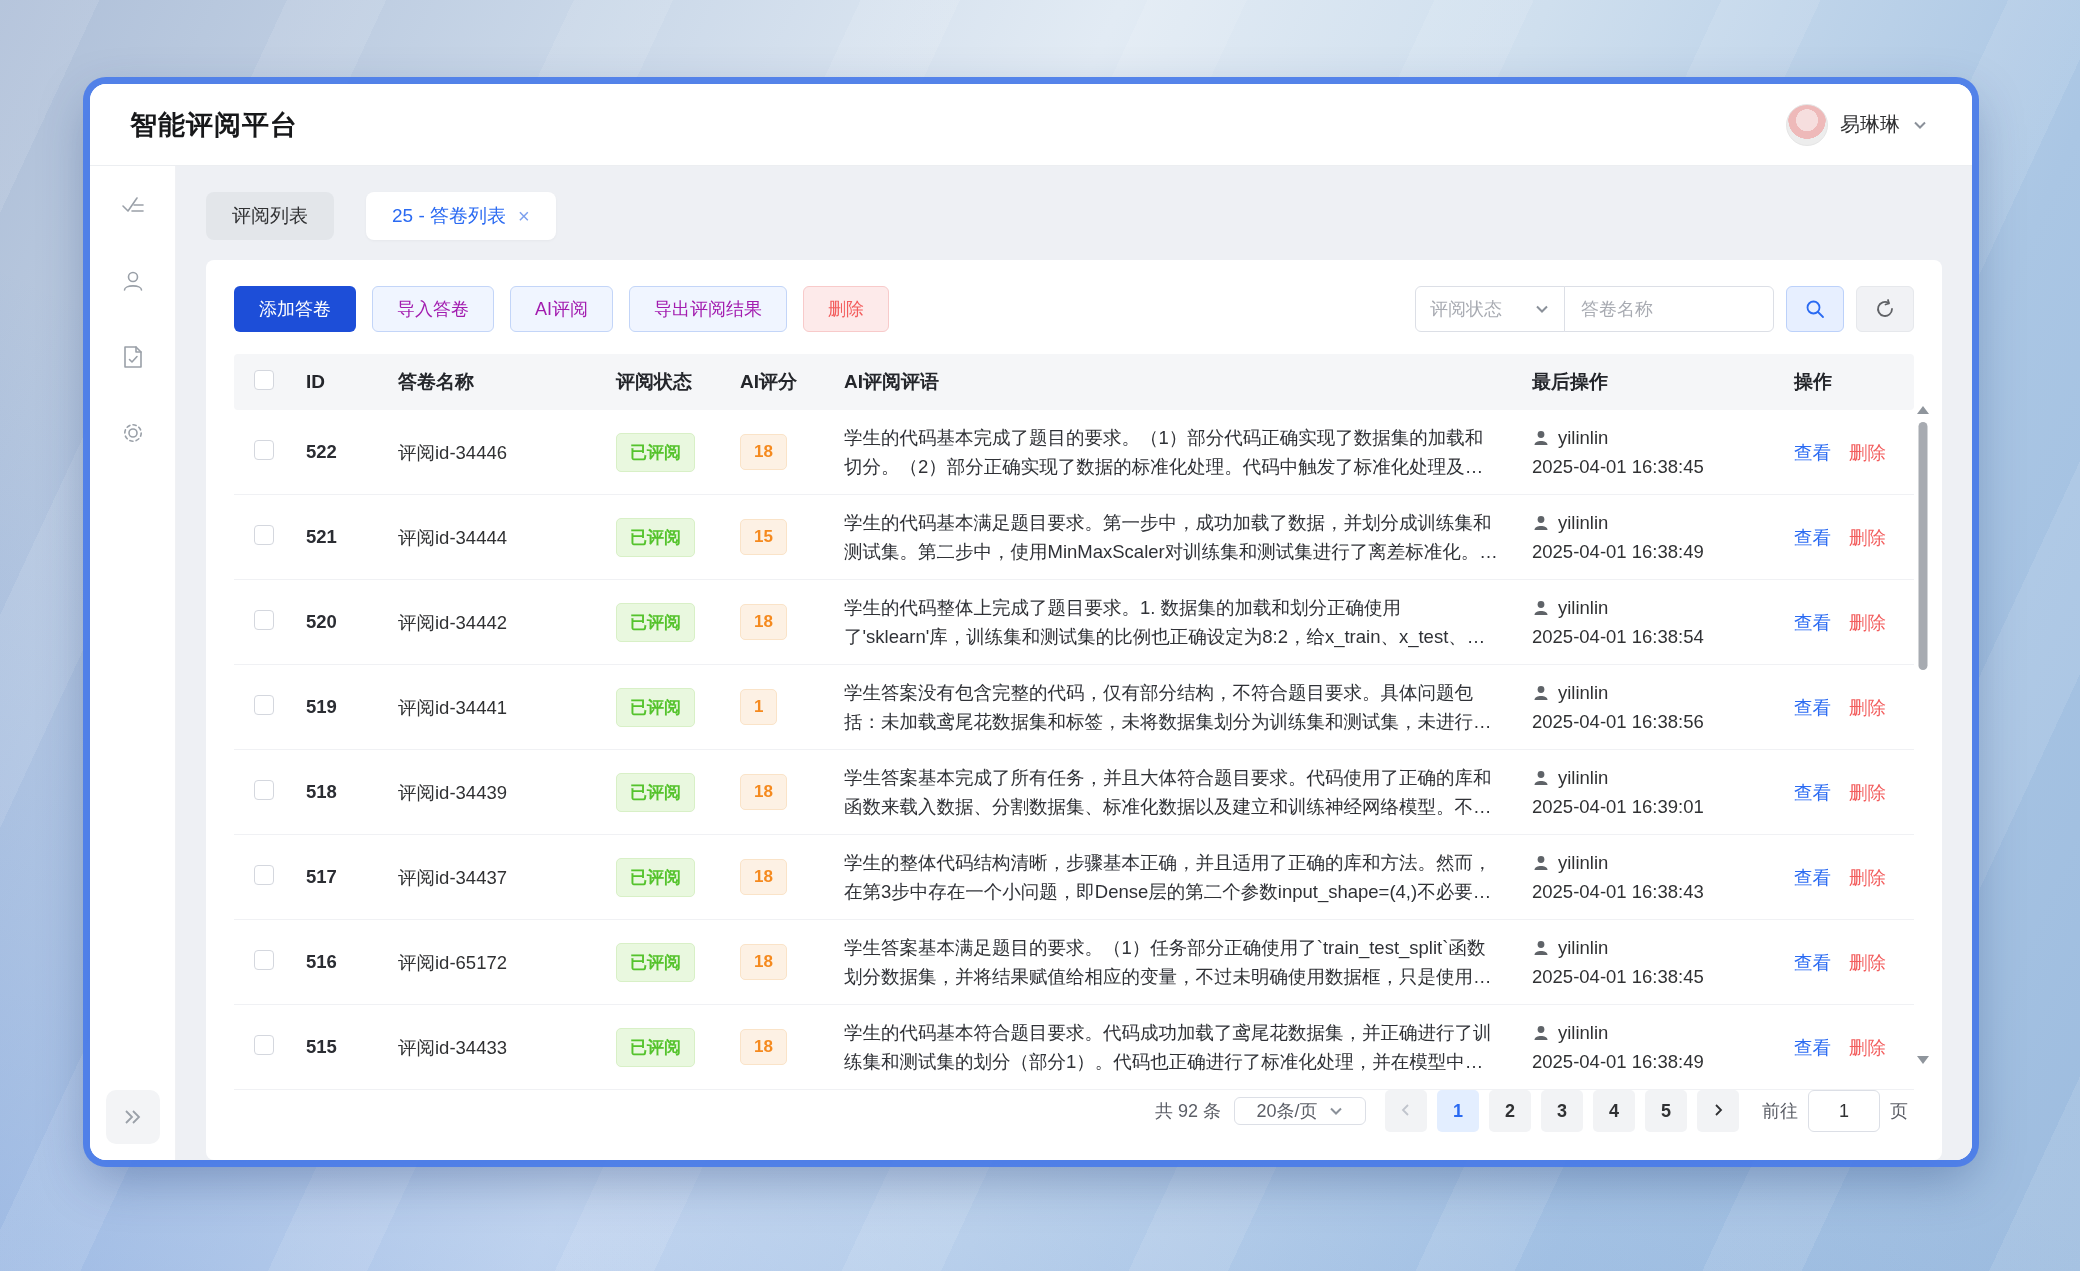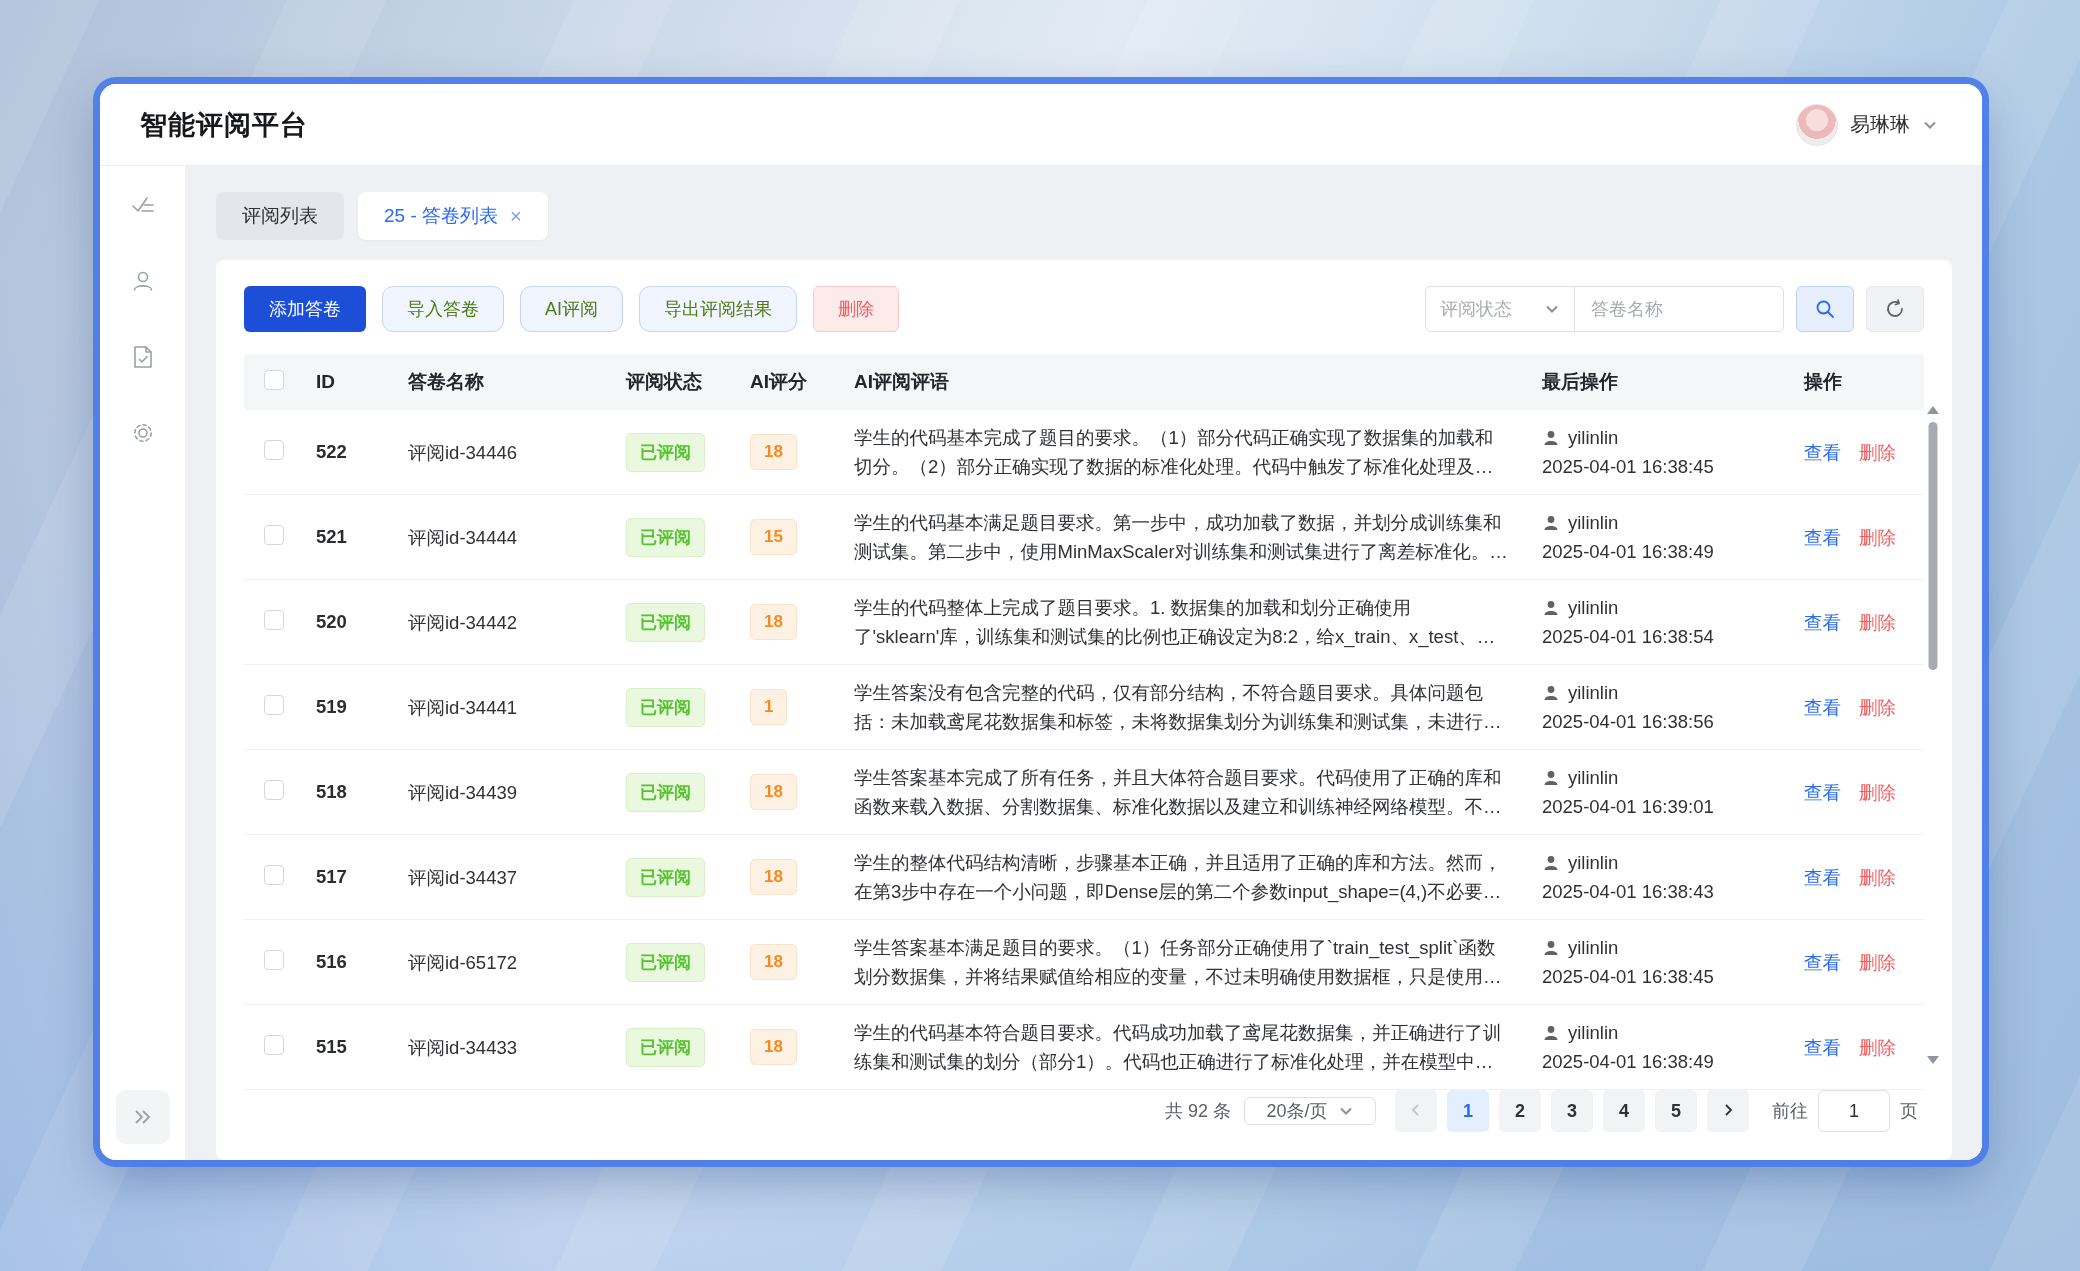--- a/index.html
+++ b/index.html
@@ -9,21 +9,21 @@
     background:
       linear-gradient(205deg, rgba(255,255,255,0.0) 55%, rgba(62,122,219,0.30) 100%),
       linear-gradient(115deg, #aebfd8 0%, #c9d7e8 22%, #e2ebf4 42%, #cfdfee 58%, #aac6e4 80%, #9dbcdf 100%);
   }
   .desktop::before{
     content:""; position:absolute; inset:0;
     background:repeating-linear-gradient(115deg, rgba(255,255,255,0.10) 0 90px, rgba(255,255,255,0) 90px 260px);
     pointer-events:none;
   }
   .window{
-    position:absolute; left:100px; top:84px; width:1882px; height:1076px;
+    position:absolute; left:90px; top:84px; width:1882px; height:1076px;
     background:#ffffff; border-radius:16px;
     box-shadow:0 0 0 7px rgba(74,124,233,0.92), 0 18px 50px rgba(20,50,110,0.35);
     overflow:hidden; display:flex; flex-direction:column;
   }
   
   .app-header{ height:82px; background:#fff; display:flex; align-items:center; justify-content:space-between;
     padding:0 44px 0 40px; border-bottom:1px solid #ecEEf1; flex:0 0 auto; }
   .app-title{ font-size:27px; font-weight:700; color:#17181a; letter-spacing:1px; }
   .user-box{ display:flex; align-items:center; gap:12px; cursor:pointer; }
   .avatar{ width:42px; height:42px; border-radius:50%; background:radial-gradient(circle at 50% 38%, #f6dede 0 34%, #eeb9b9 35% 58%, #ededed 59%);
@@ -35,33 +35,33 @@
   .app-body{ flex:1; display:flex; min-height:0; }
   .sidebar{ width:86px; background:#fff; border-right:1px solid #f0f1f4; display:flex; flex-direction:column; align-items:center;
     padding:26px 0 18px; gap:50px; position:relative; }
   .side-icon{ width:26px; height:26px; cursor:pointer; }
   .side-icon svg{ width:26px; height:26px; }
   .side-icon .st{ fill:none; stroke:#9aa0a8; stroke-width:1.6; stroke-linecap:round; stroke-linejoin:round; }
   .collapse-btn{ position:absolute; bottom:16px; left:50%; transform:translateX(-50%);
     width:54px; height:54px; border-radius:10px; background:#f3f4f6; display:flex; align-items:center; justify-content:center; cursor:pointer; }
   .main{ flex:1; background:#eef0f4; padding:26px 30px 0; min-width:0; display:flex; flex-direction:column; }
   
-  .tabs{ display:flex; gap:14px; flex:0 0 auto; }
+  .tabs{ display:flex; gap:32px; flex:0 0 auto; }
   .tab{ height:48px; display:flex; align-items:center; gap:12px; padding:0 26px; border-radius:8px; font-size:19px; cursor:pointer; }
   .tab.inactive{ background:#e3e6ea; color:#303133; }
   .tab.active{ background:#ffffff; color:#2a6af2; box-shadow:0 1px 3px rgba(0,0,0,0.04); }
   .tab-close{ font-size:20px; color:#7da0ee; line-height:1; }
   
   .card{ background:#fff; border-radius:8px; margin-top:20px; padding:26px 28px 22px; flex:1; display:flex; flex-direction:column; min-height:0; }
   .toolbar{ display:flex; align-items:center; justify-content:space-between; flex:0 0 auto; }
   .btn-group{ display:flex; gap:16px; }
   .btn{ height:46px; padding:0 24px; border-radius:6px; font-size:18px; border:1px solid transparent; cursor:pointer;
     font-family:inherit; }
   .btn.primary{ background:#1d4ed8; color:#fff; }
-  .btn.soft{ background:#f0f5ff; color:#4d7c0f; border-color:#c3d5f8;border-radius:11px; }
+  .btn.soft{ background:#f0f5ff; color:#a21caf; border-color:#c3d5f8; }
   .btn.danger{ background:#fdeaea; color:#f35d5d; border-color:#f8caca; }
   .filters{ display:flex; align-items:center; gap:12px; }
   .select-box{ height:46px; width:150px; border:1px solid #dcdfe6; border-radius:6px 0 0 6px; background:#fff;
     display:flex; align-items:center; justify-content:space-between; padding:0 14px; cursor:pointer; margin-right:-13px; }
   .select-box .ph{ color:#a8abb2; font-size:18px; }
   .text-input{ height:46px; width:210px; border:1px solid #dcdfe6; border-radius:0 6px 6px 0; padding:0 16px; font-size:18px;
     color:#303133; font-family:inherit; outline:none; }
   .text-input::placeholder{ color:#a8abb2; }
   .icon-btn{ height:46px; width:58px; border-radius:6px; display:flex; align-items:center; justify-content:center; cursor:pointer; border:1px solid transparent; }
   .icon-btn.search{ background:#e7efff; border-color:#bcd1fa; }

